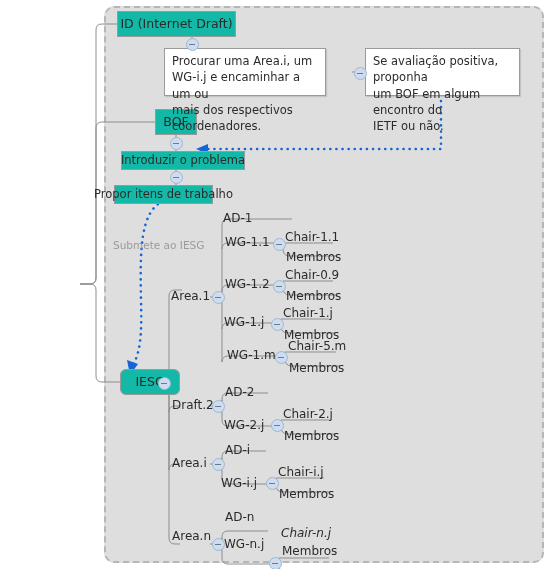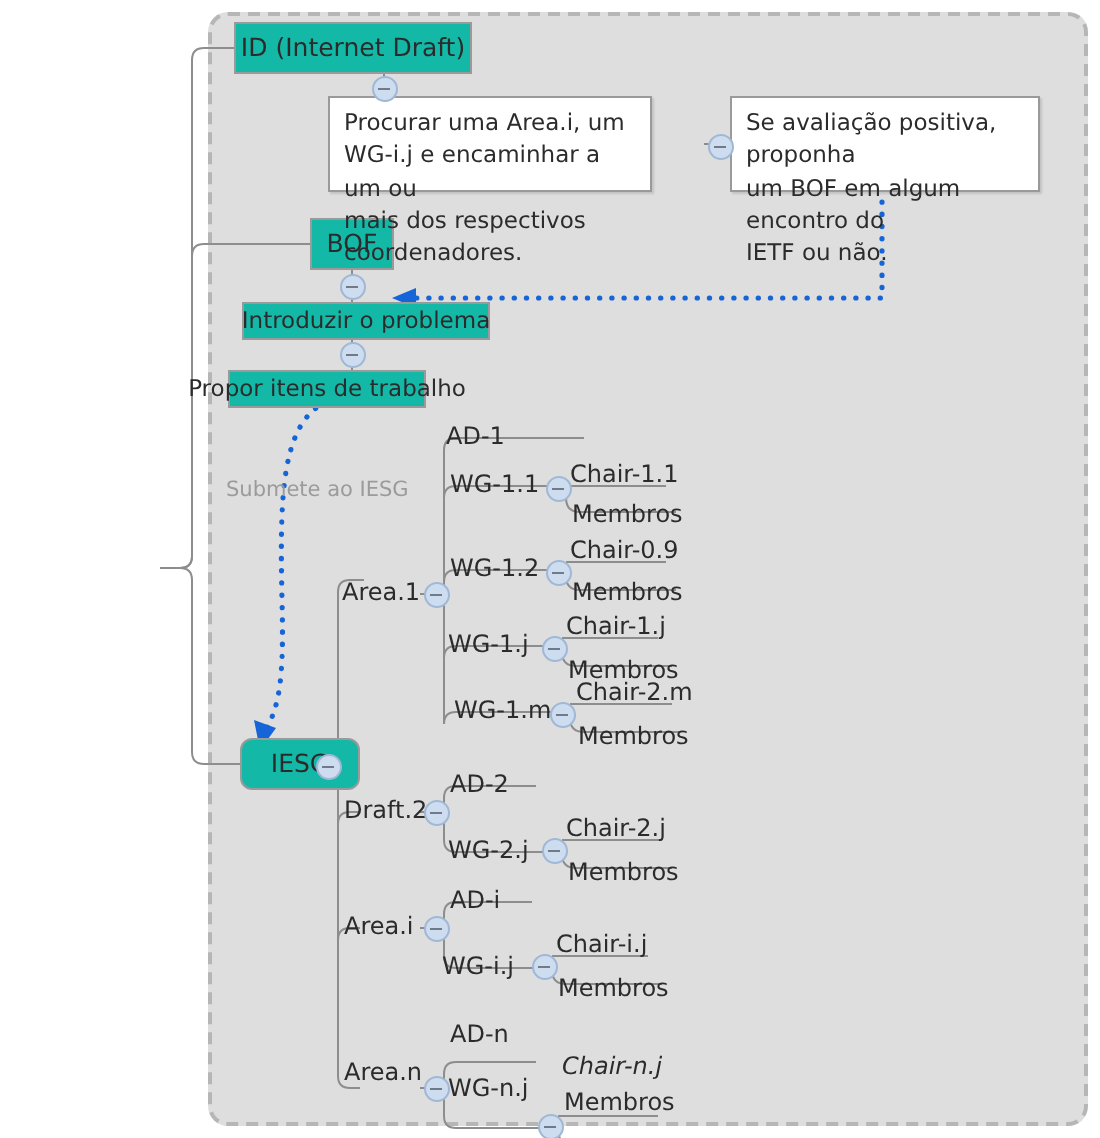--- a/index.html
+++ b/index.html
@@ -189,21 +189,21 @@
 
   <div class="leaf" style="left:225px;top:278px;">WG-1.2</div>
   <div class="leaf" style="left:285px;top:269px;">Chair-0.9</div>
   <div class="leaf" style="left:286px;top:290px;">Membros</div>
 
   <div class="leaf" style="left:224px;top:316px;">WG-1.j</div>
   <div class="leaf" style="left:283px;top:307px;">Chair-1.j</div>
   <div class="leaf" style="left:284px;top:329px;">Membros</div>
 
   <div class="leaf" style="left:227px;top:349px;">WG-1.m</div>
-  <div class="leaf" style="left:288px;top:340px;">Chair-2.m</div>
+  <div class="leaf" style="left:288px;top:340px;">Chair-5.m</div>
   <div class="leaf" style="left:289px;top:362px;">Membros</div>
 
   <div class="leaf" style="left:172px;top:399px;">Draft.2</div>
   <div class="leaf" style="left:225px;top:386px;">AD-2</div>
   <div class="leaf" style="left:224px;top:419px;">WG-2.j</div>
   <div class="leaf" style="left:283px;top:408px;">Chair-2.j</div>
   <div class="leaf" style="left:284px;top:430px;">Membros</div>
 
   <div class="leaf" style="left:172px;top:457px;">Area.i</div>
   <div class="leaf" style="left:225px;top:444px;">AD-i</div>

